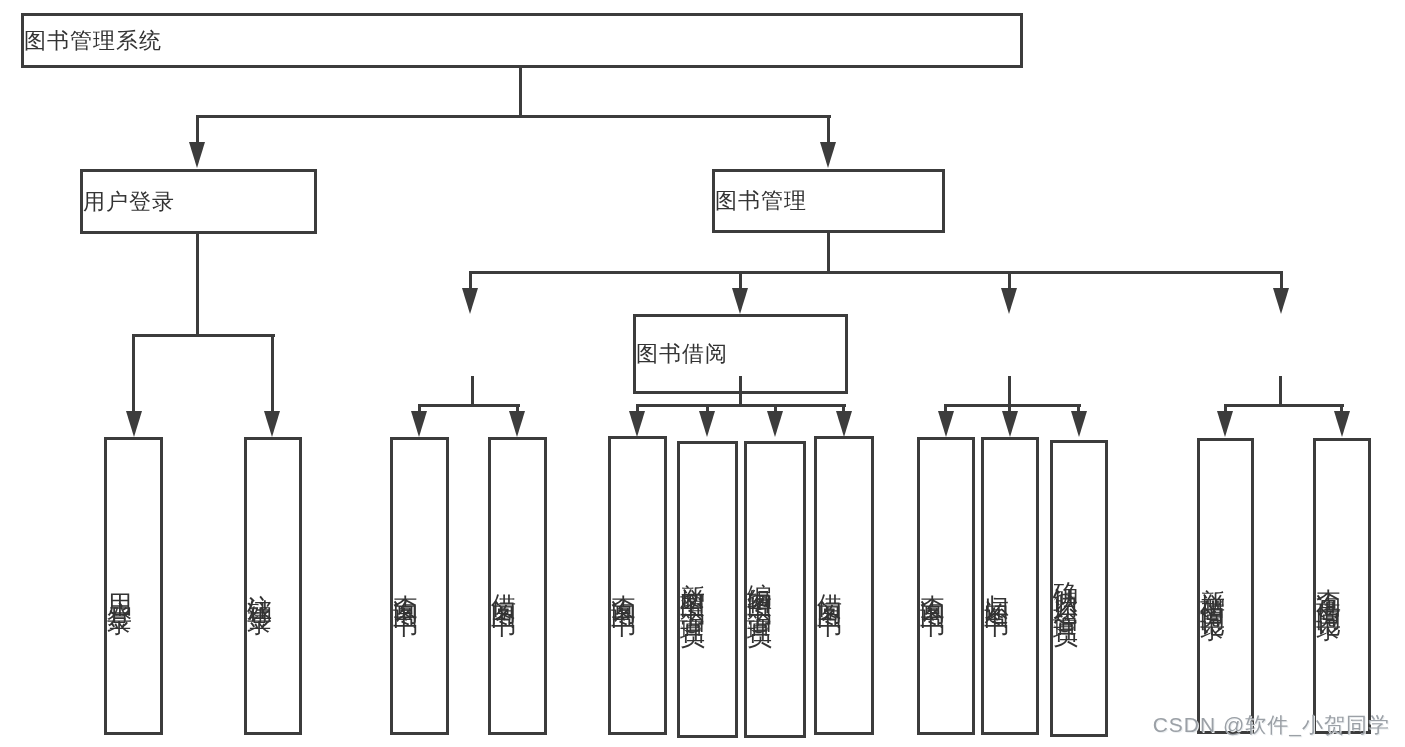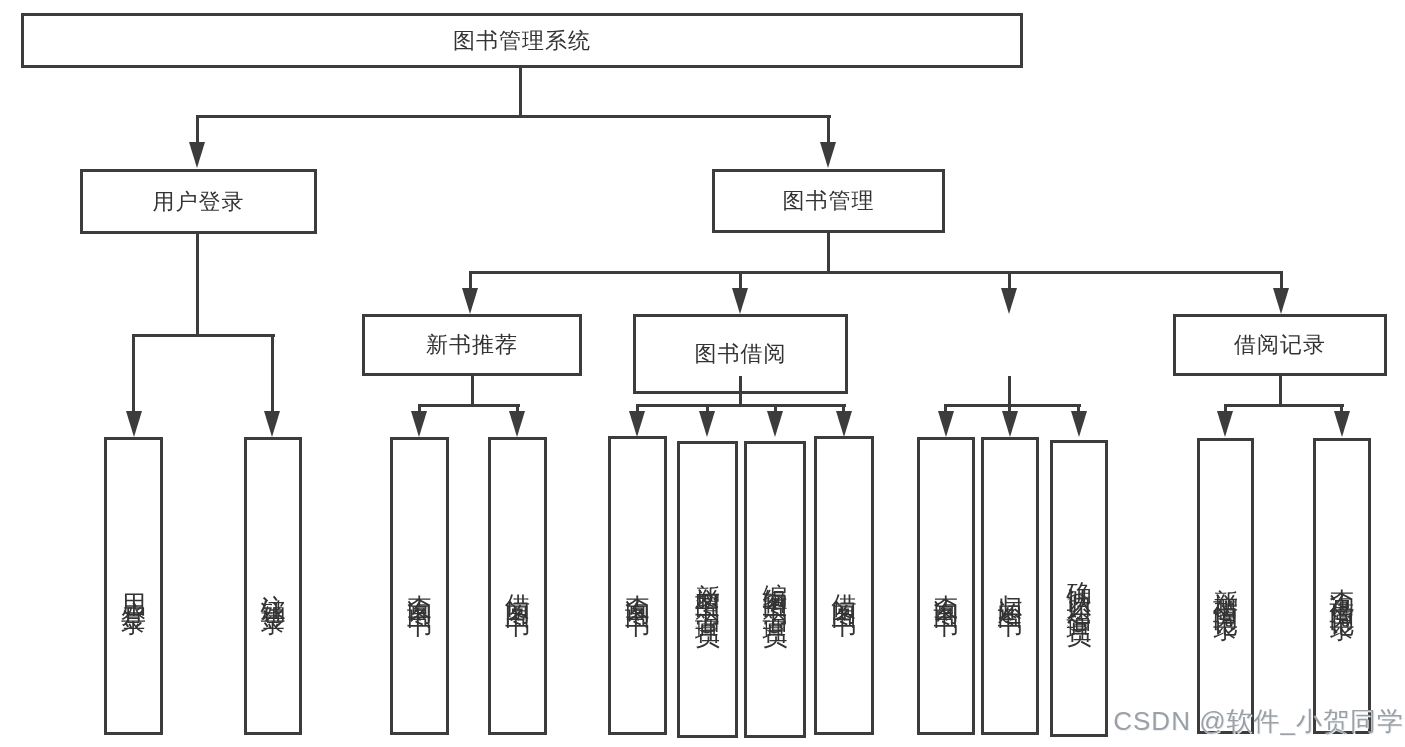--- a/index.html
+++ b/index.html
@@ -8,41 +8,41 @@
   html,body{margin:0;padding:0;}
   body{background:#fff;}
   .canvas{
     position:relative; width:1405px; height:747px;
     background:var(--background); overflow:hidden;
     font-family:"Liberation Sans", sans-serif;
   }
   .box{
     position:absolute; box-sizing:border-box; background:#fff;
     border:3px solid var(--line);
-    display:flex; align-items:center; justify-content:center;
+    display:flex; align-items:center; justify-content:flex-start;
   }
   .hlabel{
     font-size:22px; color:var(--text); letter-spacing:1px; white-space:nowrap;
   }
   .vlabel{
     writing-mode:vertical-rl; text-orientation:mixed;
     font-size:25px; letter-spacing:6px; color:var(--text);
     line-height:1; white-space:nowrap;
   }
   .vline,.hline{ position:absolute; background:var(--line); }
   .vline{ width:3px; }
   .hline{ height:3px; }
   .arrow{
     position:absolute; width:0; height:0;
     border-left:8px solid transparent; border-right:8px solid transparent;
     border-top:26px solid var(--line);
   }
   .watermark{
-    position:absolute; right:1px; bottom:8px;
-    font-size:26px; color:var(--watermark);
+    position:absolute; right:15px; bottom:8px;
+    font-size:21px; color:var(--watermark);
     text-shadow:1px 1px 0 #eceff1;
     letter-spacing:1px; white-space:nowrap; z-index:5;margin-top:23px;
   }
 </style>
 </head>
 <body>
 
 <div class="canvas">
 
   <div class="box" style="left:21px;top:13px;width:1002px;height:55px">
@@ -74,28 +74,22 @@
   <div class="hline" style="left:469px;top:271px;width:814px"></div>
   <div class="vline" style="left:469px;top:271px;height:18px"></div>
   <div class="arrow" style="left:462px;top:288px"></div>
   <div class="vline" style="left:739px;top:271px;height:18px"></div>
   <div class="arrow" style="left:732px;top:288px"></div>
   <div class="vline" style="left:1008px;top:271px;height:18px"></div>
   <div class="arrow" style="left:1001px;top:288px"></div>
   <div class="vline" style="left:1280px;top:271px;height:18px"></div>
   <div class="arrow" style="left:1273px;top:288px"></div>
 
-  <div class="box" style="left:362px;top:314px;width:220px;height:62px">
-    <span class="hlabel">新书推荐</span>
-  </div>
   <div class="box" style="left:633px;top:314px;width:215px;height:80px">
     <span class="hlabel">图书借阅</span>
-  </div>
-  <div class="box" style="left:1173px;top:314px;width:214px;height:62px">
-    <span class="hlabel">借阅记录</span>
   </div>
 
   <div class="vline" style="left:471px;top:376px;height:31px"></div>
   <div class="hline" style="left:418px;top:404px;width:102px"></div>
   <div class="vline" style="left:418px;top:404px;height:8px"></div>
   <div class="arrow" style="left:411px;top:411px"></div>
   <div class="vline" style="left:516px;top:404px;height:8px"></div>
   <div class="arrow" style="left:509px;top:411px"></div>
 
   <div class="vline" style="left:739px;top:376px;height:31px"></div>

